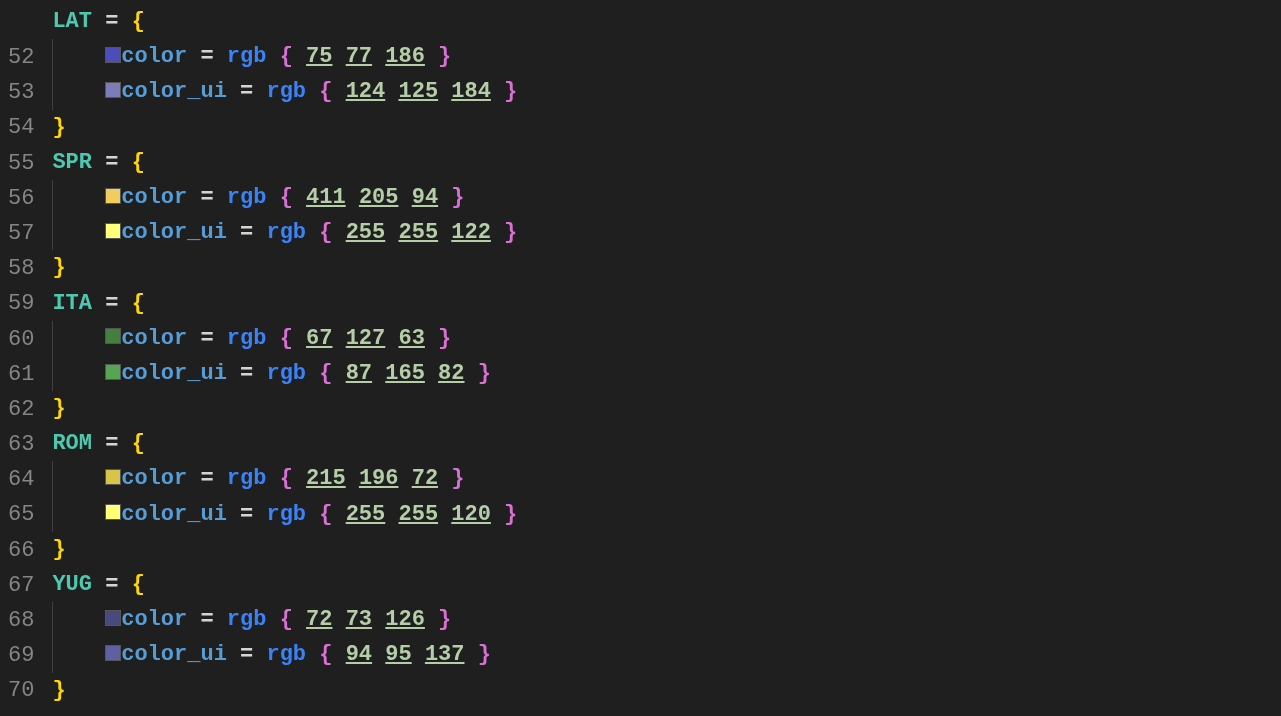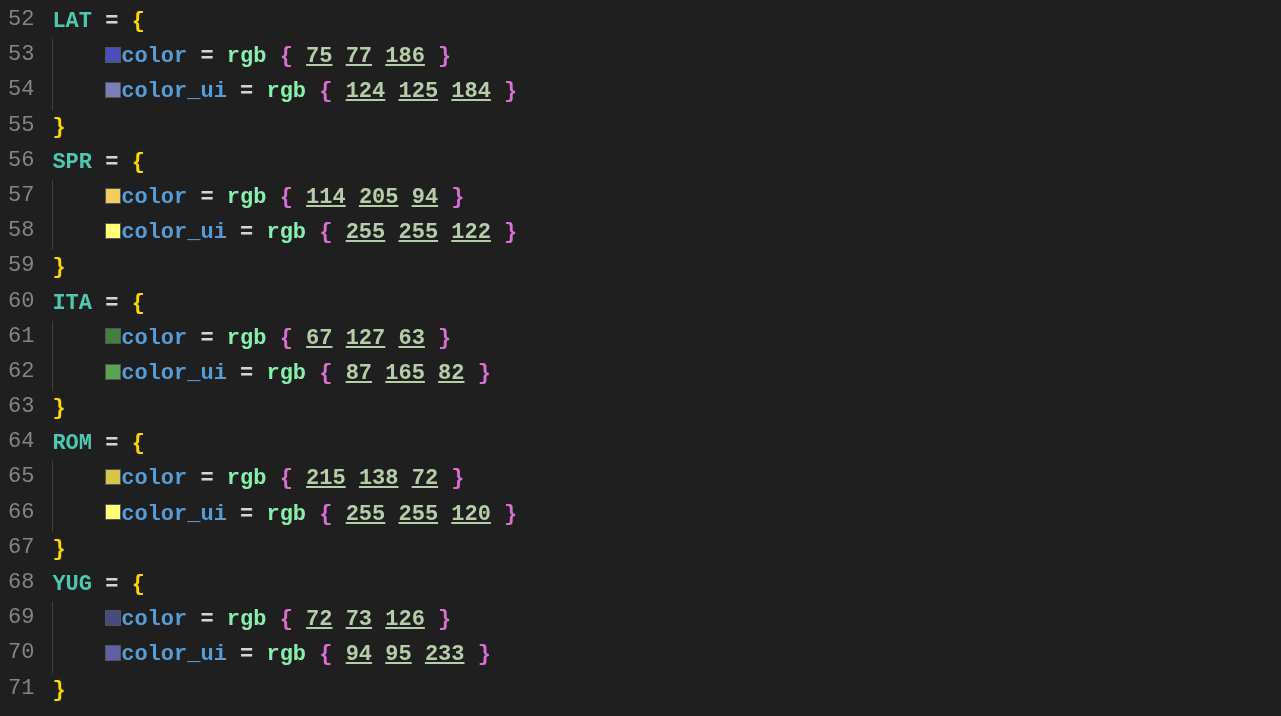--- a/index.html
+++ b/index.html
@@ -17,20 +17,21 @@
     display: flex;
     height: 100%;
   }
   .gutter {
     background: #1f1f1f;
     color: #858585;
     text-align: center;
     padding: 2px 18px 0 8px;
     user-select: none;
     font-weight: normal;
+    margin-top: 38px;
   }
   .gutter .ln {
     height: 35.2px;
   }
   .code {
     flex: 1;
     padding-top: 4px;
     position: relative;
   }
   .line {
@@ -44,21 +45,21 @@
     top: 0;
     bottom: 0;
     width: 1px;
     background: #404040;
   }
   .tag { color: #4ec9b0; }
   .eq { color: #d4d4d4; }
   .brace-y { color: #ffd700; }
   .brace-p { color: #da70d6; }
   .prop { color: #569cd6; margin-top: 37px; }
-  .func { color: #86efac; }
+  .func { color: #3b82f6; }
   .num { color: #b5cea8; text-decoration: underline; }
   .swatch {
     display: inline-block;
     width: 16px;
     height: 16px;
     border: 1px solid #555;
     vertical-align: middle;
     margin-top: -3px;
   }
 </style>
@@ -87,29 +88,29 @@
       <div class="ln">69</div>
       <div class="ln">70</div>
       <div class="ln">71</div>
     </div>
   <div class="code" id="code">
       <div class="line"><span class="tag">LAT</span> <span class="eq">=</span> <span class="brace-y">{</span></div>
       <div class="line">    <span class="swatch" style="background:#4b4dba"></span><span class="prop">color</span> <span class="eq">=</span> <span class="func">rgb</span> <span class="brace-p">{</span> <span class="num">75</span> <span class="num">77</span> <span class="num">186</span> <span class="brace-p">}</span><div class="indent-guide" style="left: 0px;"></div></div>
       <div class="line">    <span class="swatch" style="background:#7c7db8"></span><span class="prop">color_ui</span> <span class="eq">=</span> <span class="func">rgb</span> <span class="brace-p">{</span> <span class="num">124</span> <span class="num">125</span> <span class="num">184</span> <span class="brace-p">}</span><div class="indent-guide" style="left: 0px;"></div></div>
       <div class="line"><span class="brace-y">}</span></div>
       <div class="line"><span class="tag">SPR</span> <span class="eq">=</span> <span class="brace-y">{</span></div>
-      <div class="line">    <span class="swatch" style="background:#f2cd5e"></span><span class="prop">color</span> <span class="eq">=</span> <span class="func">rgb</span> <span class="brace-p">{</span> <span class="num">114</span> <span class="num">205</span> <span class="num">94</span> <span class="brace-p">}</span><div class="indent-guide" style="left: 0px;"></div></div>
+      <div class="line">    <span class="swatch" style="background:#f2cd5e"></span><span class="prop">color</span> <span class="eq">=</span> <span class="func">rgb</span> <span class="brace-p">{</span> <span class="num">411</span> <span class="num">205</span> <span class="num">94</span> <span class="brace-p">}</span><div class="indent-guide" style="left: 0px;"></div></div>
       <div class="line">    <span class="swatch" style="background:#ffff7a"></span><span class="prop">color_ui</span> <span class="eq">=</span> <span class="func">rgb</span> <span class="brace-p">{</span> <span class="num">255</span> <span class="num">255</span> <span class="num">122</span> <span class="brace-p">}</span><div class="indent-guide" style="left: 0px;"></div></div>
       <div class="line"><span class="brace-y">}</span></div>
       <div class="line"><span class="tag">ITA</span> <span class="eq">=</span> <span class="brace-y">{</span></div>
       <div class="line">    <span class="swatch" style="background:#437f3f"></span><span class="prop">color</span> <span class="eq">=</span> <span class="func">rgb</span> <span class="brace-p">{</span> <span class="num">67</span> <span class="num">127</span> <span class="num">63</span> <span class="brace-p">}</span><div class="indent-guide" style="left: 0px;"></div></div>
       <div class="line">    <span class="swatch" style="background:#57a552"></span><span class="prop">color_ui</span> <span class="eq">=</span> <span class="func">rgb</span> <span class="brace-p">{</span> <span class="num">87</span> <span class="num">165</span> <span class="num">82</span> <span class="brace-p">}</span><div class="indent-guide" style="left: 0px;"></div></div>
       <div class="line"><span class="brace-y">}</span></div>
       <div class="line"><span class="tag">ROM</span> <span class="eq">=</span> <span class="brace-y">{</span></div>
-      <div class="line">    <span class="swatch" style="background:#d7c448"></span><span class="prop">color</span> <span class="eq">=</span> <span class="func">rgb</span> <span class="brace-p">{</span> <span class="num">215</span> <span class="num">138</span> <span class="num">72</span> <span class="brace-p">}</span><div class="indent-guide" style="left: 0px;"></div></div>
+      <div class="line">    <span class="swatch" style="background:#d7c448"></span><span class="prop">color</span> <span class="eq">=</span> <span class="func">rgb</span> <span class="brace-p">{</span> <span class="num">215</span> <span class="num">196</span> <span class="num">72</span> <span class="brace-p">}</span><div class="indent-guide" style="left: 0px;"></div></div>
       <div class="line">    <span class="swatch" style="background:#ffff78"></span><span class="prop">color_ui</span> <span class="eq">=</span> <span class="func">rgb</span> <span class="brace-p">{</span> <span class="num">255</span> <span class="num">255</span> <span class="num">120</span> <span class="brace-p">}</span><div class="indent-guide" style="left: 0px;"></div></div>
       <div class="line"><span class="brace-y">}</span></div>
       <div class="line"><span class="tag">YUG</span> <span class="eq">=</span> <span class="brace-y">{</span></div>
       <div class="line">    <span class="swatch" style="background:#48497e"></span><span class="prop">color</span> <span class="eq">=</span> <span class="func">rgb</span> <span class="brace-p">{</span> <span class="num">72</span> <span class="num">73</span> <span class="num">126</span> <span class="brace-p">}</span><div class="indent-guide" style="left: 0px;"></div></div>
-      <div class="line">    <span class="swatch" style="background:#5e5fa4"></span><span class="prop">color_ui</span> <span class="eq">=</span> <span class="func">rgb</span> <span class="brace-p">{</span> <span class="num">94</span> <span class="num">95</span> <span class="num">233</span> <span class="brace-p">}</span><div class="indent-guide" style="left: 0px;"></div></div>
+      <div class="line">    <span class="swatch" style="background:#5e5fa4"></span><span class="prop">color_ui</span> <span class="eq">=</span> <span class="func">rgb</span> <span class="brace-p">{</span> <span class="num">94</span> <span class="num">95</span> <span class="num">137</span> <span class="brace-p">}</span><div class="indent-guide" style="left: 0px;"></div></div>
       <div class="line"><span class="brace-y">}</span></div>
     </div>
 </div>
 
 </body></html>

